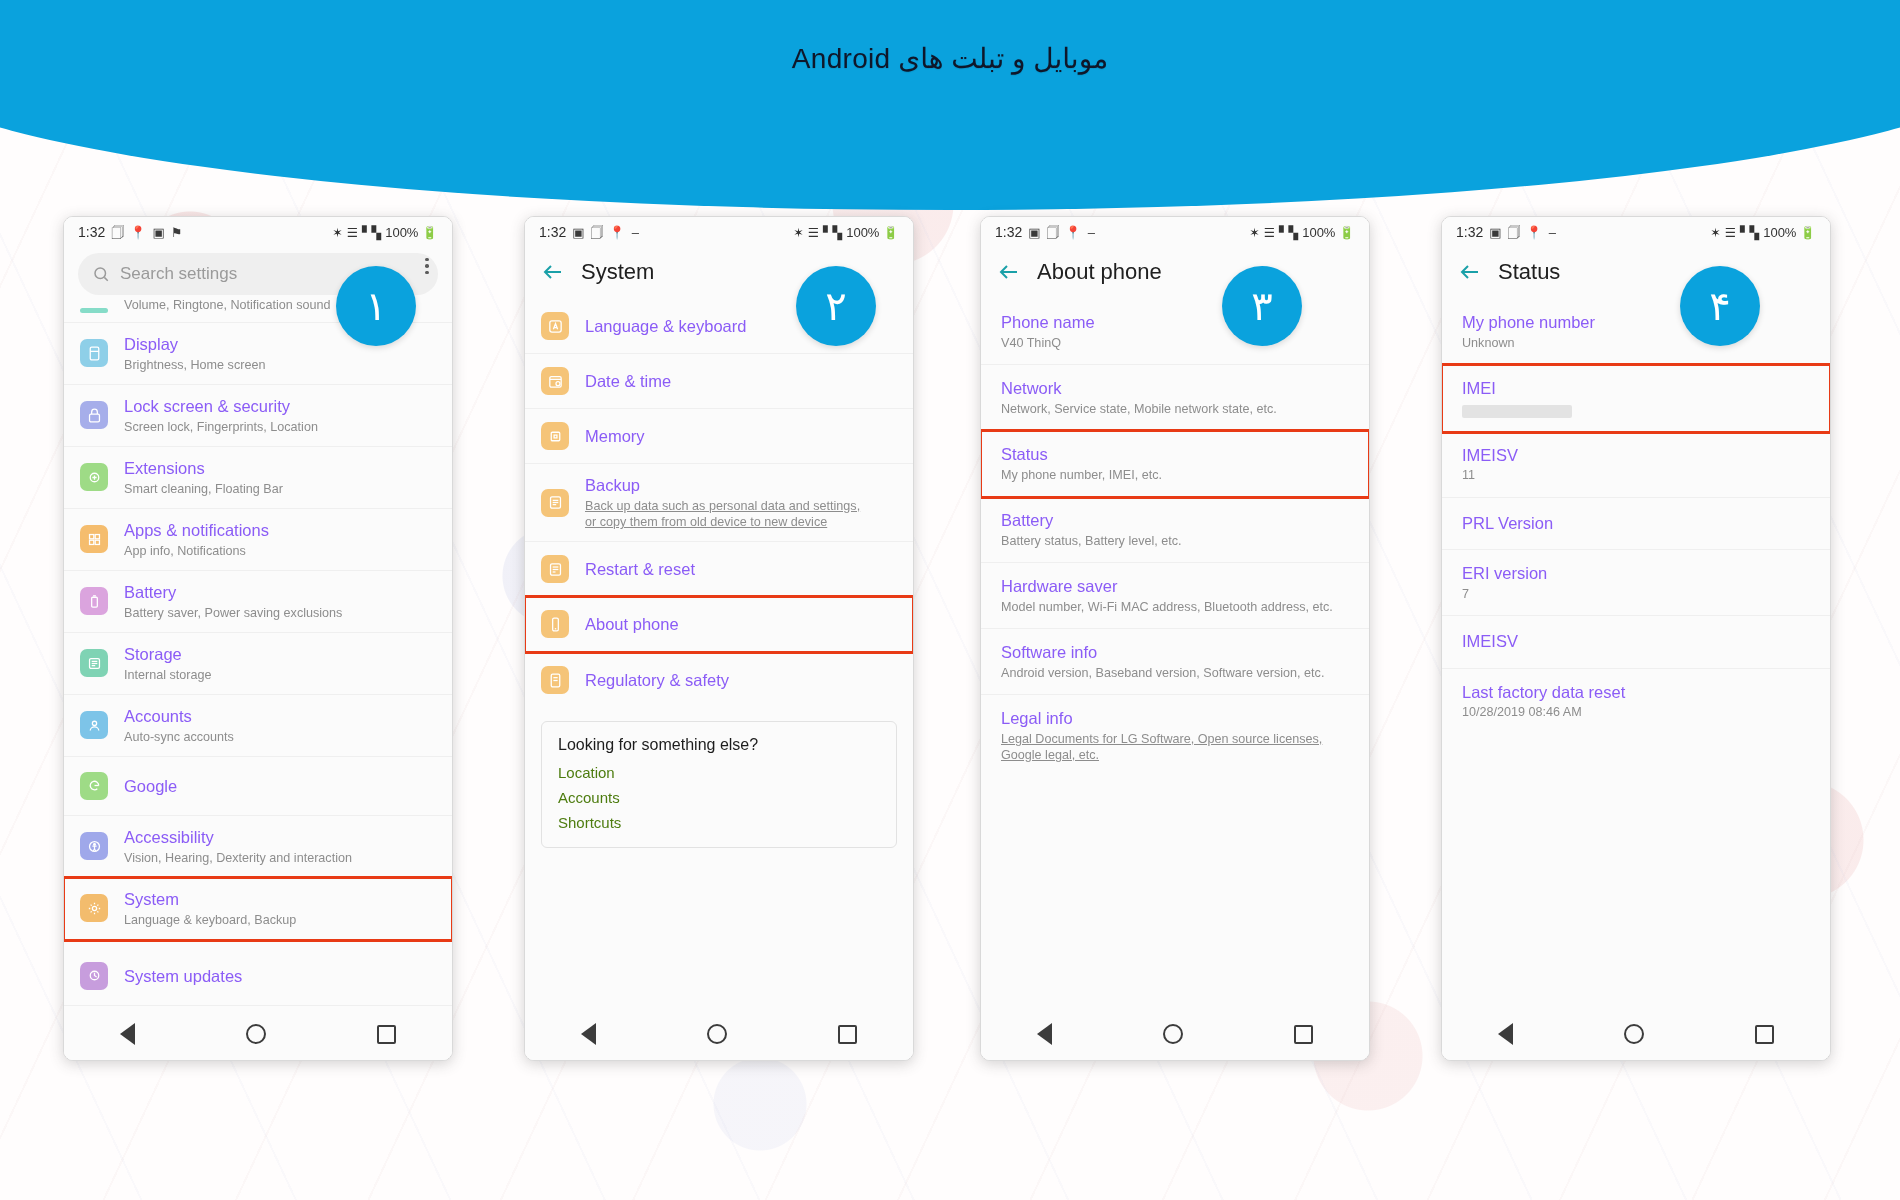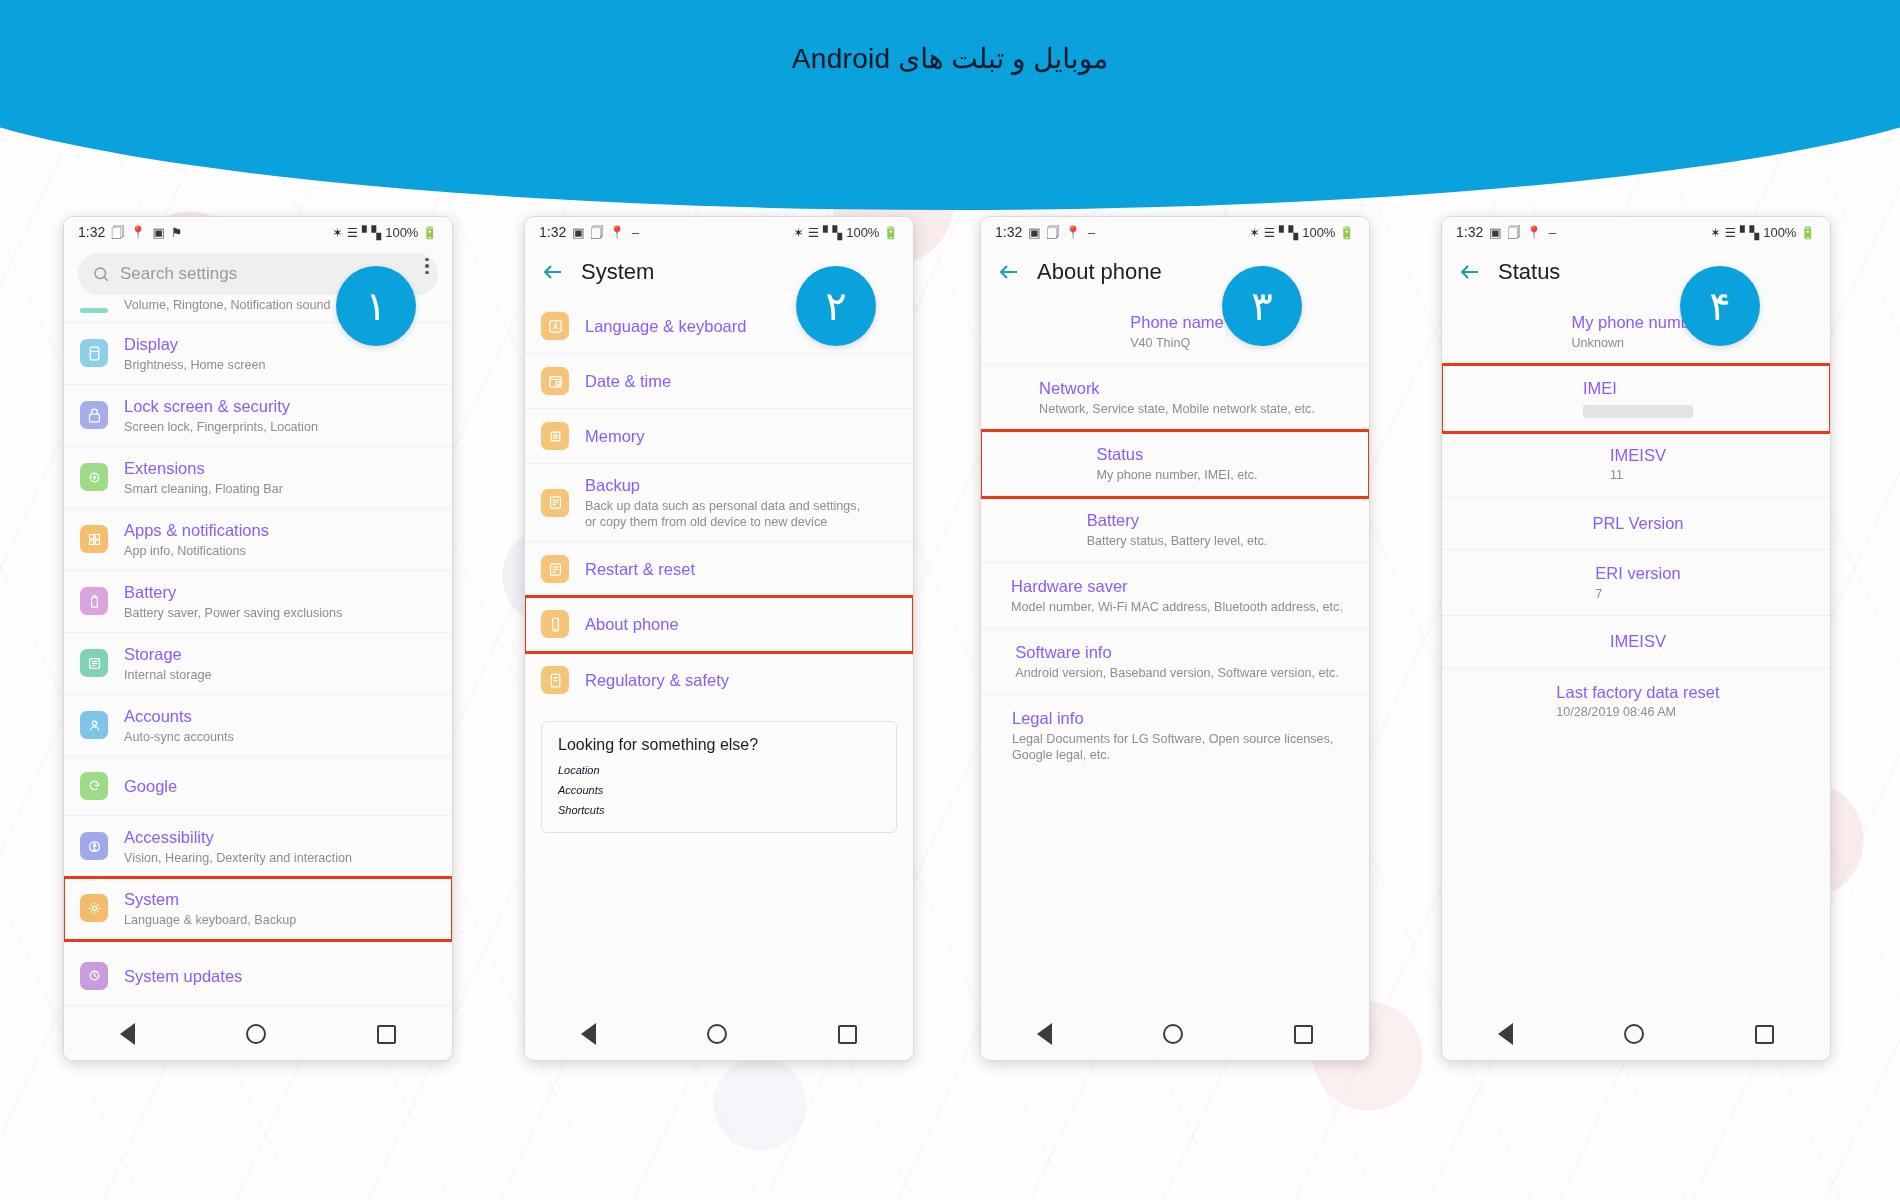--- a/index.html
+++ b/index.html
@@ -101,25 +101,25 @@
   .back-arrow { width: 24px; height: 24px; color: #1aa0a8; flex: none; }
   .appbar-title { font-size: 22px; color: #202020; font-weight: 400; }
 
   
   .list { padding: 0; }
   .row {
     display: flex; align-items: center; gap: 16px;
     padding: 11px 16px; border-bottom: 1px solid #efefef;
     background: #fbfbfb; position: relative;
   }
-  .row.noicon { padding-left: 20px; justify-content: center; }
+  .row.noicon { padding-left: 20px; }
   .row-txt { display: flex; flex-direction: column; gap: 2px; min-width: 0; }
   .row-title { font-size: 16.5px; color: #8b5cf6; line-height: 1.25; white-space: nowrap; }
   .row-sub { font-size: 12.6px; color: #8d8d8d; line-height: 1.3; }
-  .row-sub.wrap { white-space: normal; }
+  .row-sub.wrap { white-space: normal; text-decoration: underline; }
 
   .sq {
     width: 28px; height: 28px; border-radius: 7px; flex: none;
     display: flex; align-items: center; justify-content: center;
     color: #fff; font-size: 15px;
   }
   .sq svg { width: 17px; height: 17px; }
 
   
   .row-clip { padding-top: 0; padding-bottom: 9px; height: 26px; overflow: hidden; align-items: flex-end; }
@@ -140,21 +140,21 @@
   #badge2 { left: 796px; top: 266px; }
   #badge3 { left: 1222px; top: 266px; }
   #badge4 { left: 1680px; top: 266px; }
 
   
   .card {
     margin: 14px 16px 0 16px; border: 1px solid #e2e2e2; border-radius: 6px;
     background: #fbfbfb; padding: 14px 16px 16px 16px;
   }
   .card-title { font-size: 16px; color: #1d1d1d; margin-bottom: 10px; }
-  .card-link { font-size: 11px; color: #0f172a; margin-bottom: 8px; display: block; font-style: italic; }
+  .card-link { font-size: 15px; color: #4d7c0f; margin-bottom: 8px; display: block; }
 
   
   .navbar {
     position: absolute; bottom: 0; left: 0; right: 0; height: 52px;
     display: flex; align-items: center; justify-content: space-around;
     background: #fbfbfb;
   }
   .nav-back { width: 0; height: 0; border-top: 11px solid transparent; border-bottom: 11px solid transparent; border-right: 15px solid #3c3c3c; }
   .nav-home { width: 20px; height: 20px; border: 2.4px solid #3c3c3c; border-radius: 50%; }
   .nav-recent { width: 19px; height: 19px; border: 2.4px solid #3c3c3c; border-radius: 2px; }

